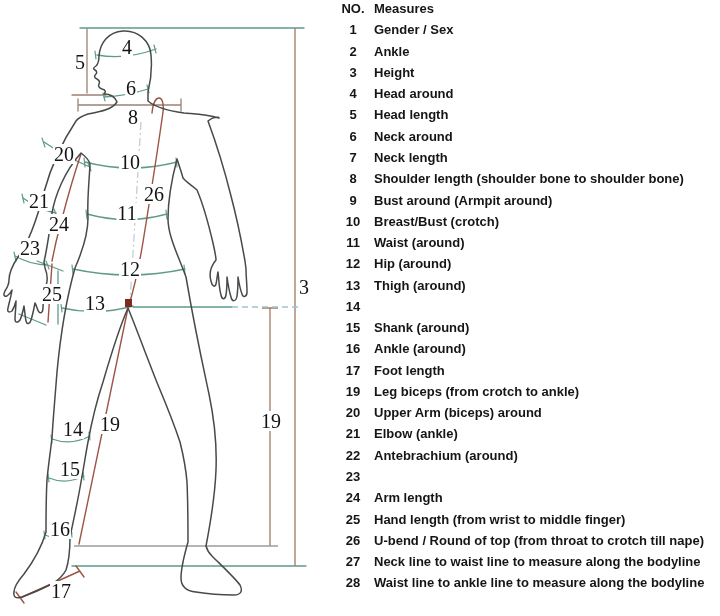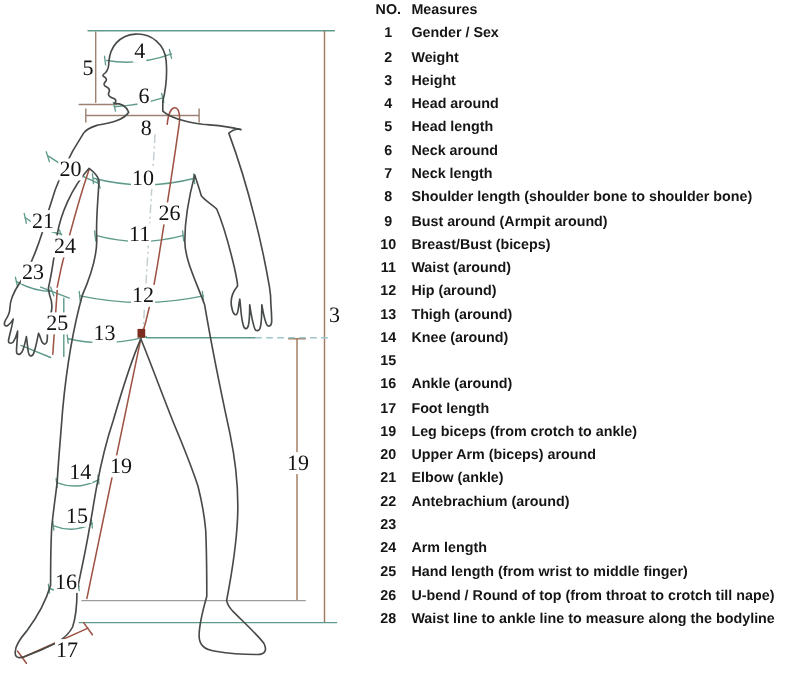--- a/index.html
+++ b/index.html
@@ -165,21 +165,21 @@
       <span class="m-no">NO.</span>
       <span class="m-measure">Measures</span>
     </div>
     <div id="rows">
         <div class="m-row">
           <span class="m-no">1</span>
           <span class="m-measure">Gender / Sex</span>
         </div>
         <div class="m-row">
           <span class="m-no">2</span>
-          <span class="m-measure">Weight</span>
+          <span class="m-measure">Ankle</span>
         </div>
         <div class="m-row">
           <span class="m-no">3</span>
           <span class="m-measure">Height</span>
         </div>
         <div class="m-row">
           <span class="m-no">4</span>
           <span class="m-measure">Head around</span>
         </div>
         <div class="m-row">
@@ -197,40 +197,40 @@
         <div class="m-row">
           <span class="m-no">8</span>
           <span class="m-measure">Shoulder length (shoulder bone to shoulder bone)</span>
         </div>
         <div class="m-row">
           <span class="m-no">9</span>
           <span class="m-measure">Bust around (Armpit around)</span>
         </div>
         <div class="m-row">
           <span class="m-no">10</span>
-          <span class="m-measure">Breast/Bust (biceps)</span>
+          <span class="m-measure">Breast/Bust (crotch)</span>
         </div>
         <div class="m-row">
           <span class="m-no">11</span>
           <span class="m-measure">Waist (around)</span>
         </div>
         <div class="m-row">
           <span class="m-no">12</span>
           <span class="m-measure">Hip (around)</span>
         </div>
         <div class="m-row">
           <span class="m-no">13</span>
           <span class="m-measure">Thigh (around)</span>
         </div>
         <div class="m-row">
           <span class="m-no">14</span>
-          <span class="m-measure">Knee (around)</span>
         </div>
         <div class="m-row">
           <span class="m-no">15</span>
+          <span class="m-measure">Shank (around)</span>
         </div>
         <div class="m-row">
           <span class="m-no">16</span>
           <span class="m-measure">Ankle (around)</span>
         </div>
         <div class="m-row">
           <span class="m-no">17</span>
           <span class="m-measure">Foot length</span>
         </div>
         <div class="m-row">
@@ -258,19 +258,23 @@
         </div>
         <div class="m-row">
           <span class="m-no">25</span>
           <span class="m-measure">Hand length (from wrist to middle finger)</span>
         </div>
         <div class="m-row">
           <span class="m-no">26</span>
           <span class="m-measure">U-bend / Round of top (from throat to crotch till nape)</span>
         </div>
         <div class="m-row">
+          <span class="m-no">27</span>
+          <span class="m-measure">Neck line to waist line to measure along the bodyline</span>
+        </div>
+        <div class="m-row">
           <span class="m-no">28</span>
           <span class="m-measure">Waist line to ankle line to measure along the bodyline</span>
         </div>
       </div>
   </div>
 
 </div>
 
 </body></html>

